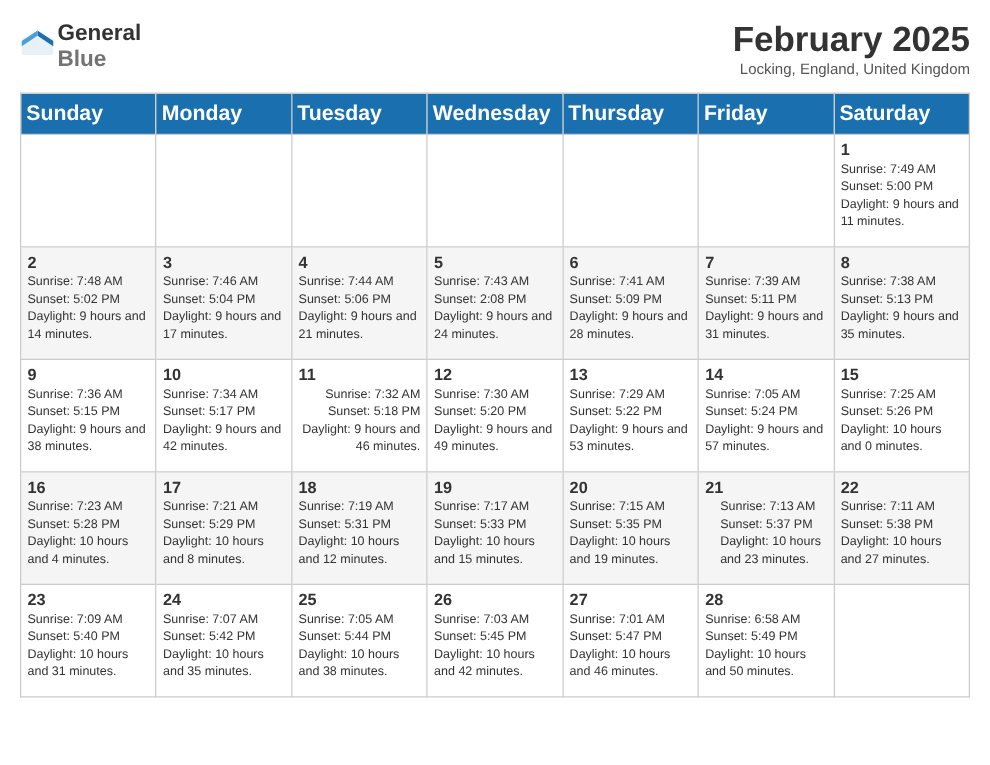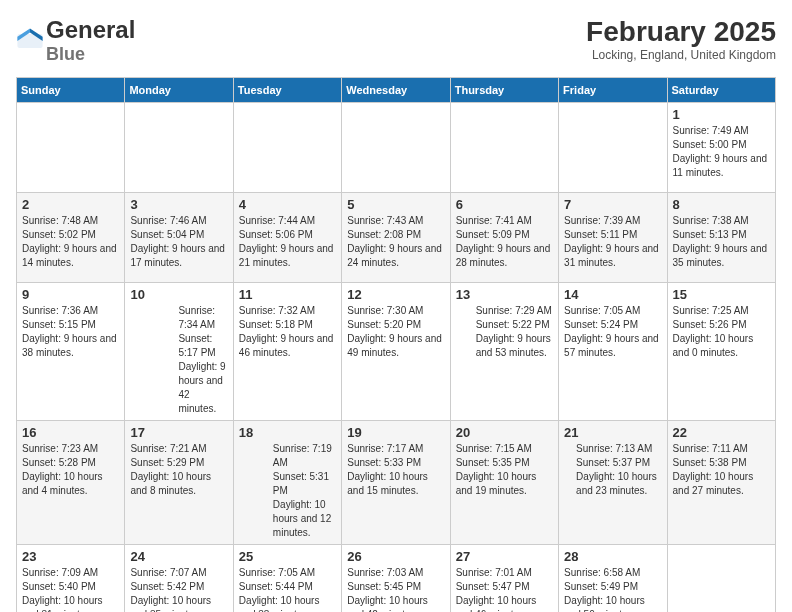--- a/index.html
+++ b/index.html
@@ -14,21 +14,21 @@
       display: flex;
       justify-content: space-between;
       align-items: flex-start;
       margin-bottom: 12px;
     }
     .logo {
       display: flex;
       align-items: center;
     }
     .logo-text-general {
-      font-size: 24px;
+      font-size: 18px;
       font-weight: bold;
       color: #333;
     }
     .logo-text-blue {
       font-size: 18px;
       font-weight: bold;
       color: #737373;
     }
     .logo-icon {
       width: 28px;
@@ -48,21 +48,21 @@
       color: #555;
     }
     table {
       width: 100%;
       border-collapse: collapse;
       table-layout: fixed;
     }
     thead th {
       background: #1a6faf;
       color: #fff;
-      font-size: 11px;
+      font-size: 17px;
       font-weight: bold;
       padding: 6px 4px;
       text-align: left;
       border: 1px solid #ccc;
     }
     tbody td {
       vertical-align: top;
       border: 1px solid #ccc;
       padding: 4px 5px;
       font-size: 10.5px;
@@ -185,39 +185,39 @@
       </tr>
       <tr>
         <td>
           <span class="day-number">9</span>
           <div class="day-info" style="white-space: pre-line;">Sunrise: 7:36 AM
 Sunset: 5:15 PM
 Daylight: 9 hours and 38 minutes.</div>
         </td>
         <td>
           <span class="day-number">10</span>
-          <div class="day-info" style="white-space: pre-line; margin-left: 48px;">Sunrise: 7:34 AM
+          <div class="day-info" style="white-space: pre-line;">Sunrise: 7:34 AM
 Sunset: 5:17 PM
 Daylight: 9 hours and 42 minutes.</div>
         </td>
         <td>
           <span class="day-number">11</span>
-          <div class="day-info" style="white-space: pre-line;">Sunrise: 7:32 AM
+          <div class="day-info" style="white-space: pre-line; text-align: right;">Sunrise: 7:32 AM
 Sunset: 5:18 PM
 Daylight: 9 hours and 46 minutes.</div>
         </td>
         <td>
           <span class="day-number">12</span>
           <div class="day-info" style="white-space: pre-line;">Sunrise: 7:30 AM
 Sunset: 5:20 PM
 Daylight: 9 hours and 49 minutes.</div>
         </td>
         <td>
           <span class="day-number">13</span>
-          <div class="day-info" style="white-space: pre-line; margin-left: 20px;">Sunrise: 7:29 AM
+          <div class="day-info" style="white-space: pre-line;">Sunrise: 7:29 AM
 Sunset: 5:22 PM
 Daylight: 9 hours and 53 minutes.</div>
         </td>
         <td>
           <span class="day-number">14</span>
           <div class="day-info" style="white-space: pre-line;">Sunrise: 7:05 AM
 Sunset: 5:24 PM
 Daylight: 9 hours and 57 minutes.</div>
         </td>
         <td>
@@ -235,21 +235,21 @@
 Daylight: 10 hours and 4 minutes.</div>
         </td>
         <td>
           <span class="day-number">17</span>
           <div class="day-info" style="white-space: pre-line;">Sunrise: 7:21 AM
 Sunset: 5:29 PM
 Daylight: 10 hours and 8 minutes.</div>
         </td>
         <td>
           <span class="day-number">18</span>
-          <div class="day-info" style="white-space: pre-line; margin-left: 34px;">Sunrise: 7:19 AM
+          <div class="day-info" style="white-space: pre-line;">Sunrise: 7:19 AM
 Sunset: 5:31 PM
 Daylight: 10 hours and 12 minutes.</div>
         </td>
         <td>
           <span class="day-number">19</span>
           <div class="day-info" style="white-space: pre-line;">Sunrise: 7:17 AM
 Sunset: 5:33 PM
 Daylight: 10 hours and 15 minutes.</div>
         </td>
         <td>

